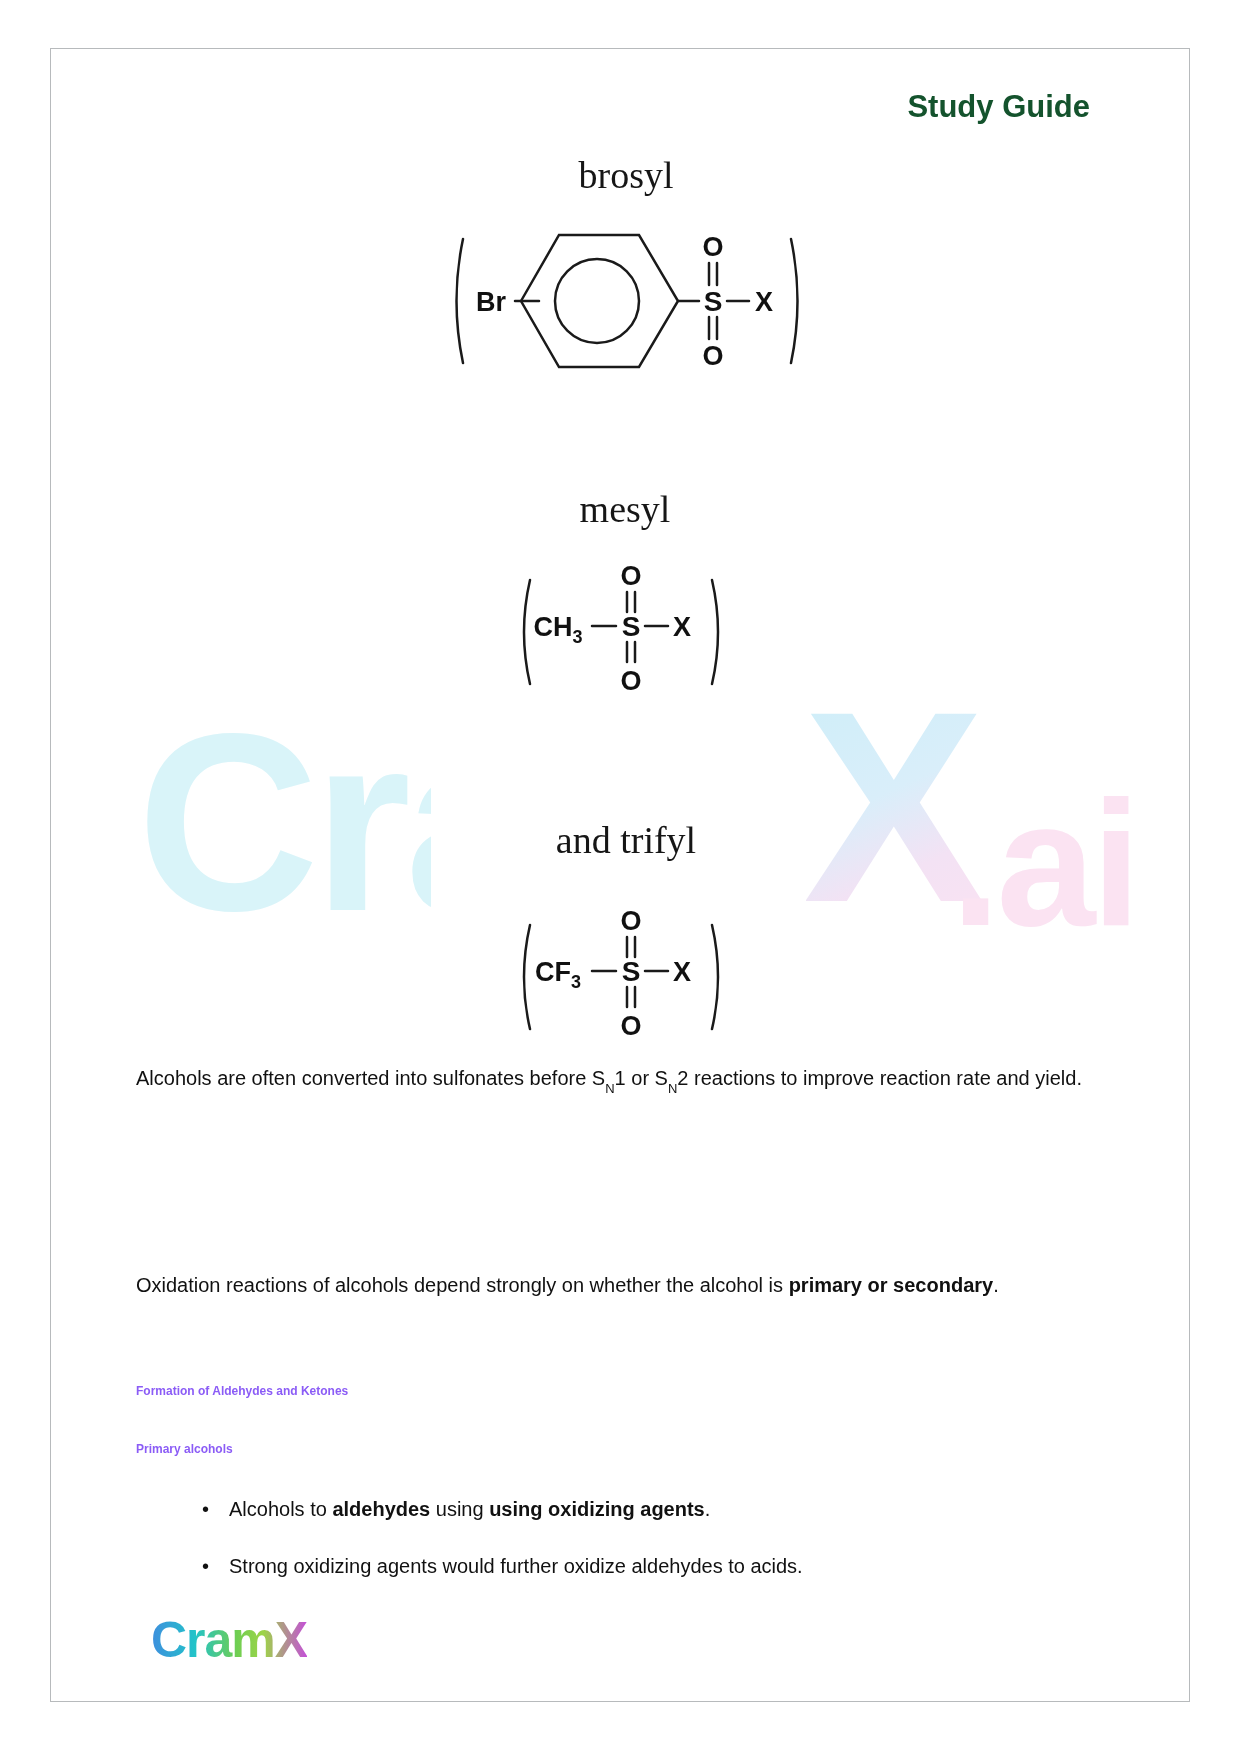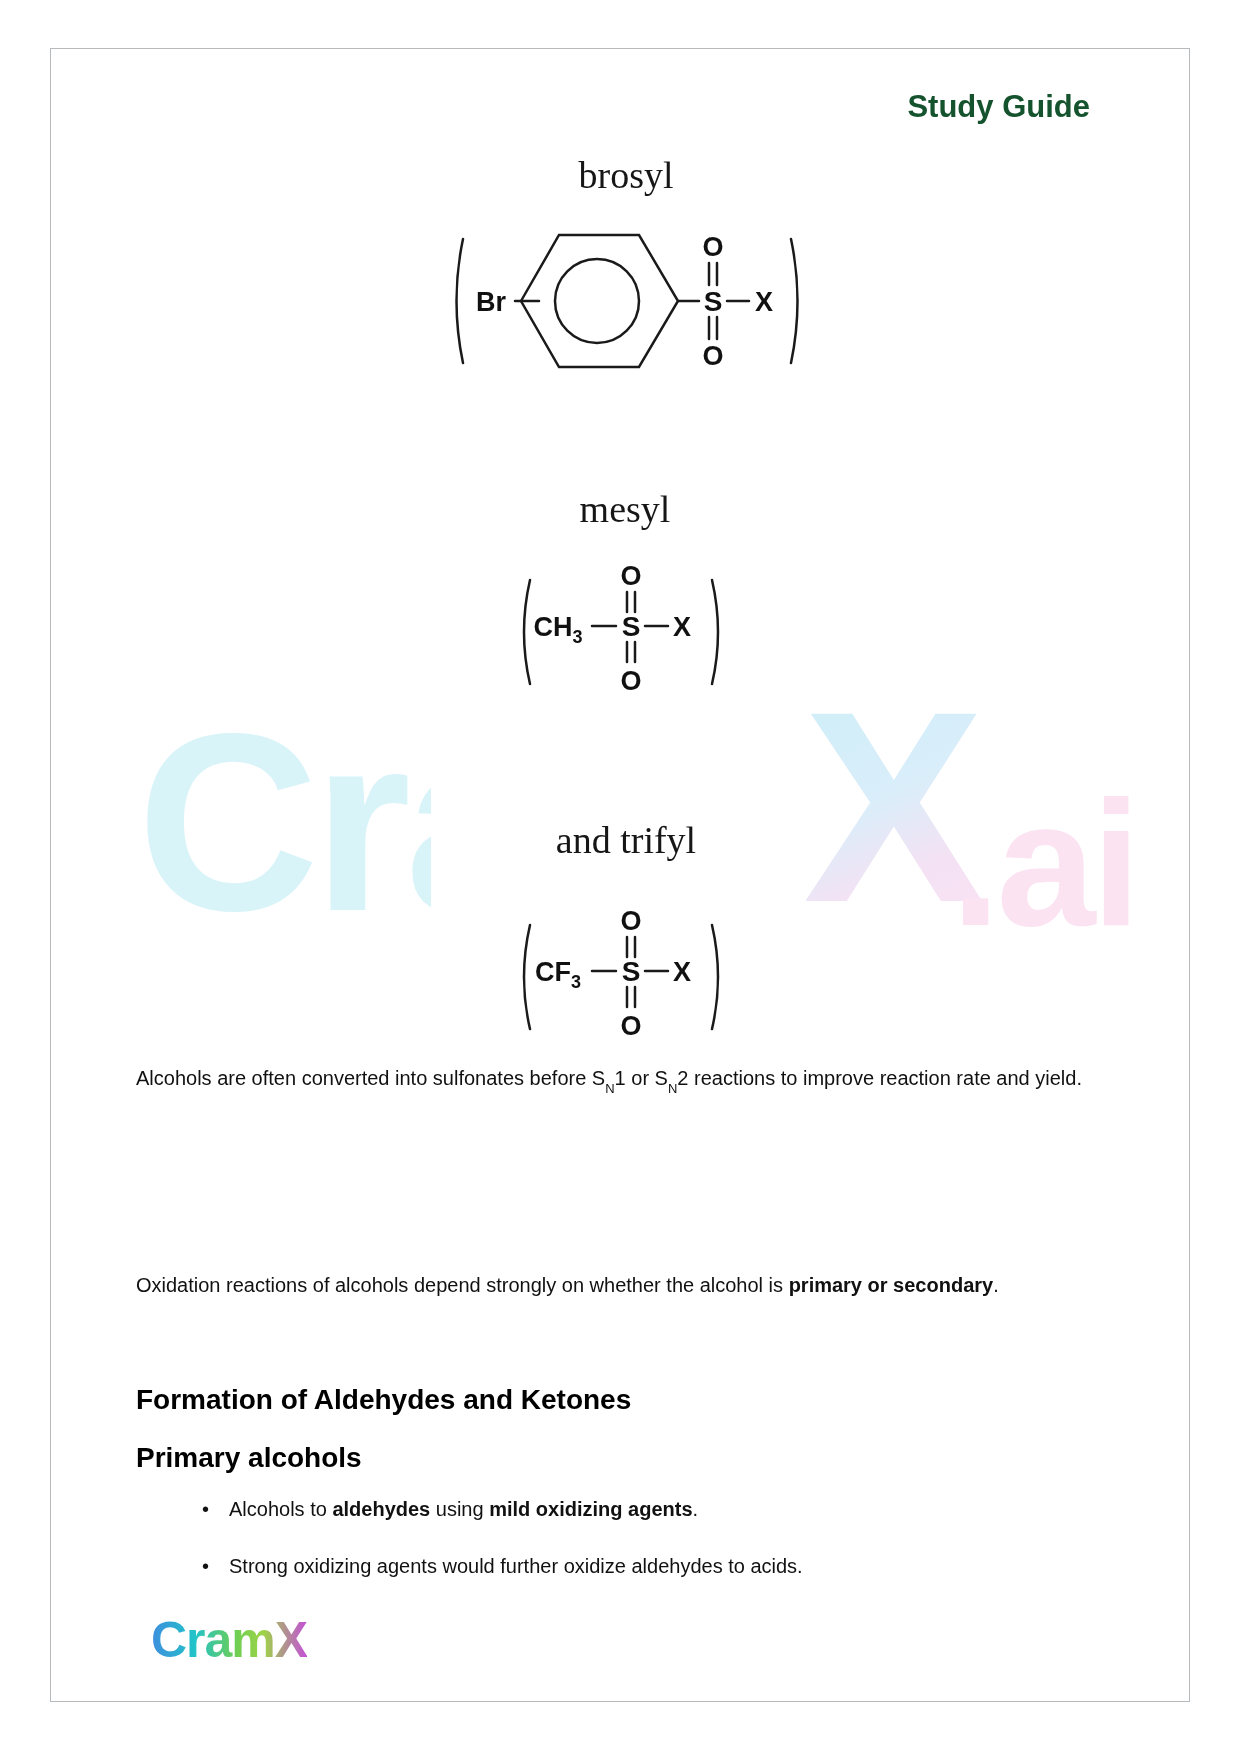--- a/index.html
+++ b/index.html
@@ -51,21 +51,21 @@
     text-anchor:middle;stroke:none;
   }
   
   .tblock{position:absolute;z-index:3;}
   .p{font-size:20px;line-height:42px;color:#111;}
   #p1{left:85px;top:1008px;width:948px;}
   .h2sec{
     left:85px;top:1160px;font-size:27px;font-weight:bold;color:#2F5597;
   }
   #p2{left:85px;top:1222px;width:985px;line-height:28px;}
-  .subhead{font-size:28px;font-weight:bold;color:#000000;}
+  .subhead{font-size:12px;font-weight:bold;color:#8b5cf6;}
   #sub1{left:85px;top:1335px;}
   #sub2{left:85px;top:1393px;}
   .bullet-row{left:135px;display:flex;font-size:20px;color:#111;}
   #bullet1{top:1449px;}
   #bullet2{top:1506px;}
   .dot{width:43px;text-align:left;padding-left:16px;box-sizing:border-box;}
   sub.n{font-size:13px;line-height:0;position:relative;top:3px;}
   .bold{font-weight:bold;}
   
   .logo{
@@ -160,21 +160,21 @@
   <div class="tblock p" id="p2">
     <span>Oxidation reactions of alcohols depend strongly on whether the alcohol is </span><span class="bold">primary or secondary</span><span>.</span>
   </div>
 
   <div class="tblock subhead" id="sub1">Formation of Aldehydes and Ketones</div>
 
   <div class="tblock subhead" id="sub2">Primary alcohols</div>
 
   <div class="tblock bullet-row" id="bullet1">
     <span class="dot">•</span>
-    <span><span>Alcohols to </span><span class="bold">aldehydes</span><span> using </span><span class="bold">mild oxidizing agents</span><span>.</span></span>
+    <span><span>Alcohols to </span><span class="bold">aldehydes</span><span> using </span><span class="bold">using oxidizing agents</span><span>.</span></span>
   </div>
 
   <div class="tblock bullet-row" id="bullet2">
     <span class="dot">•</span>
     <span>Strong oxidizing agents would further oxidize aldehydes to acids.</span>
   </div>
 
   <div class="logo"><span>Cram</span><span>X</span></div>
 
 </div>

